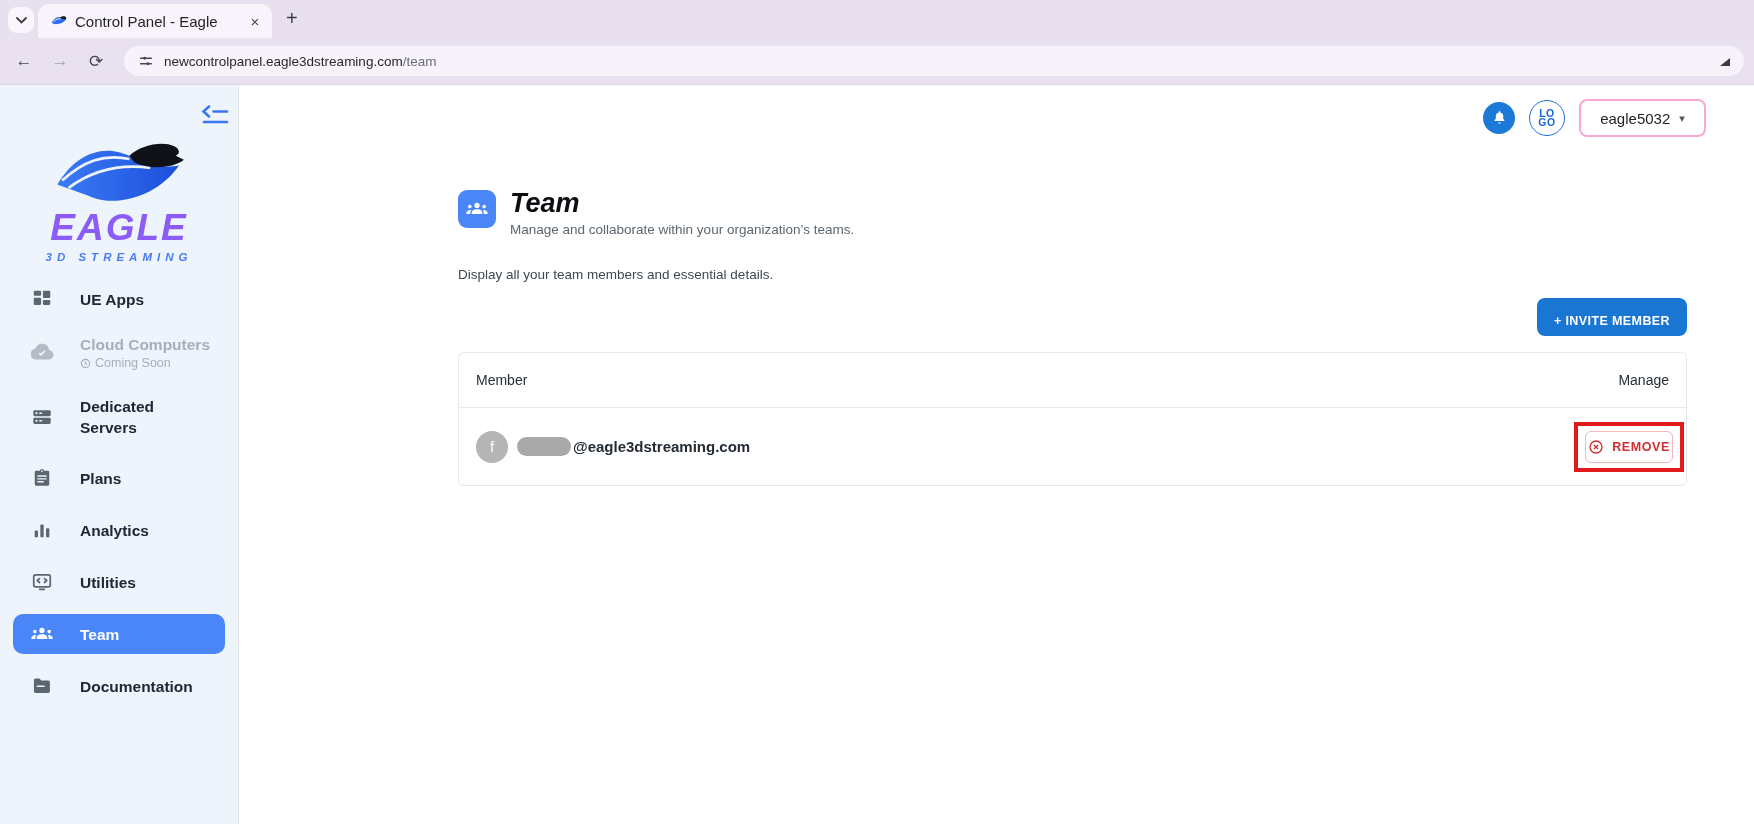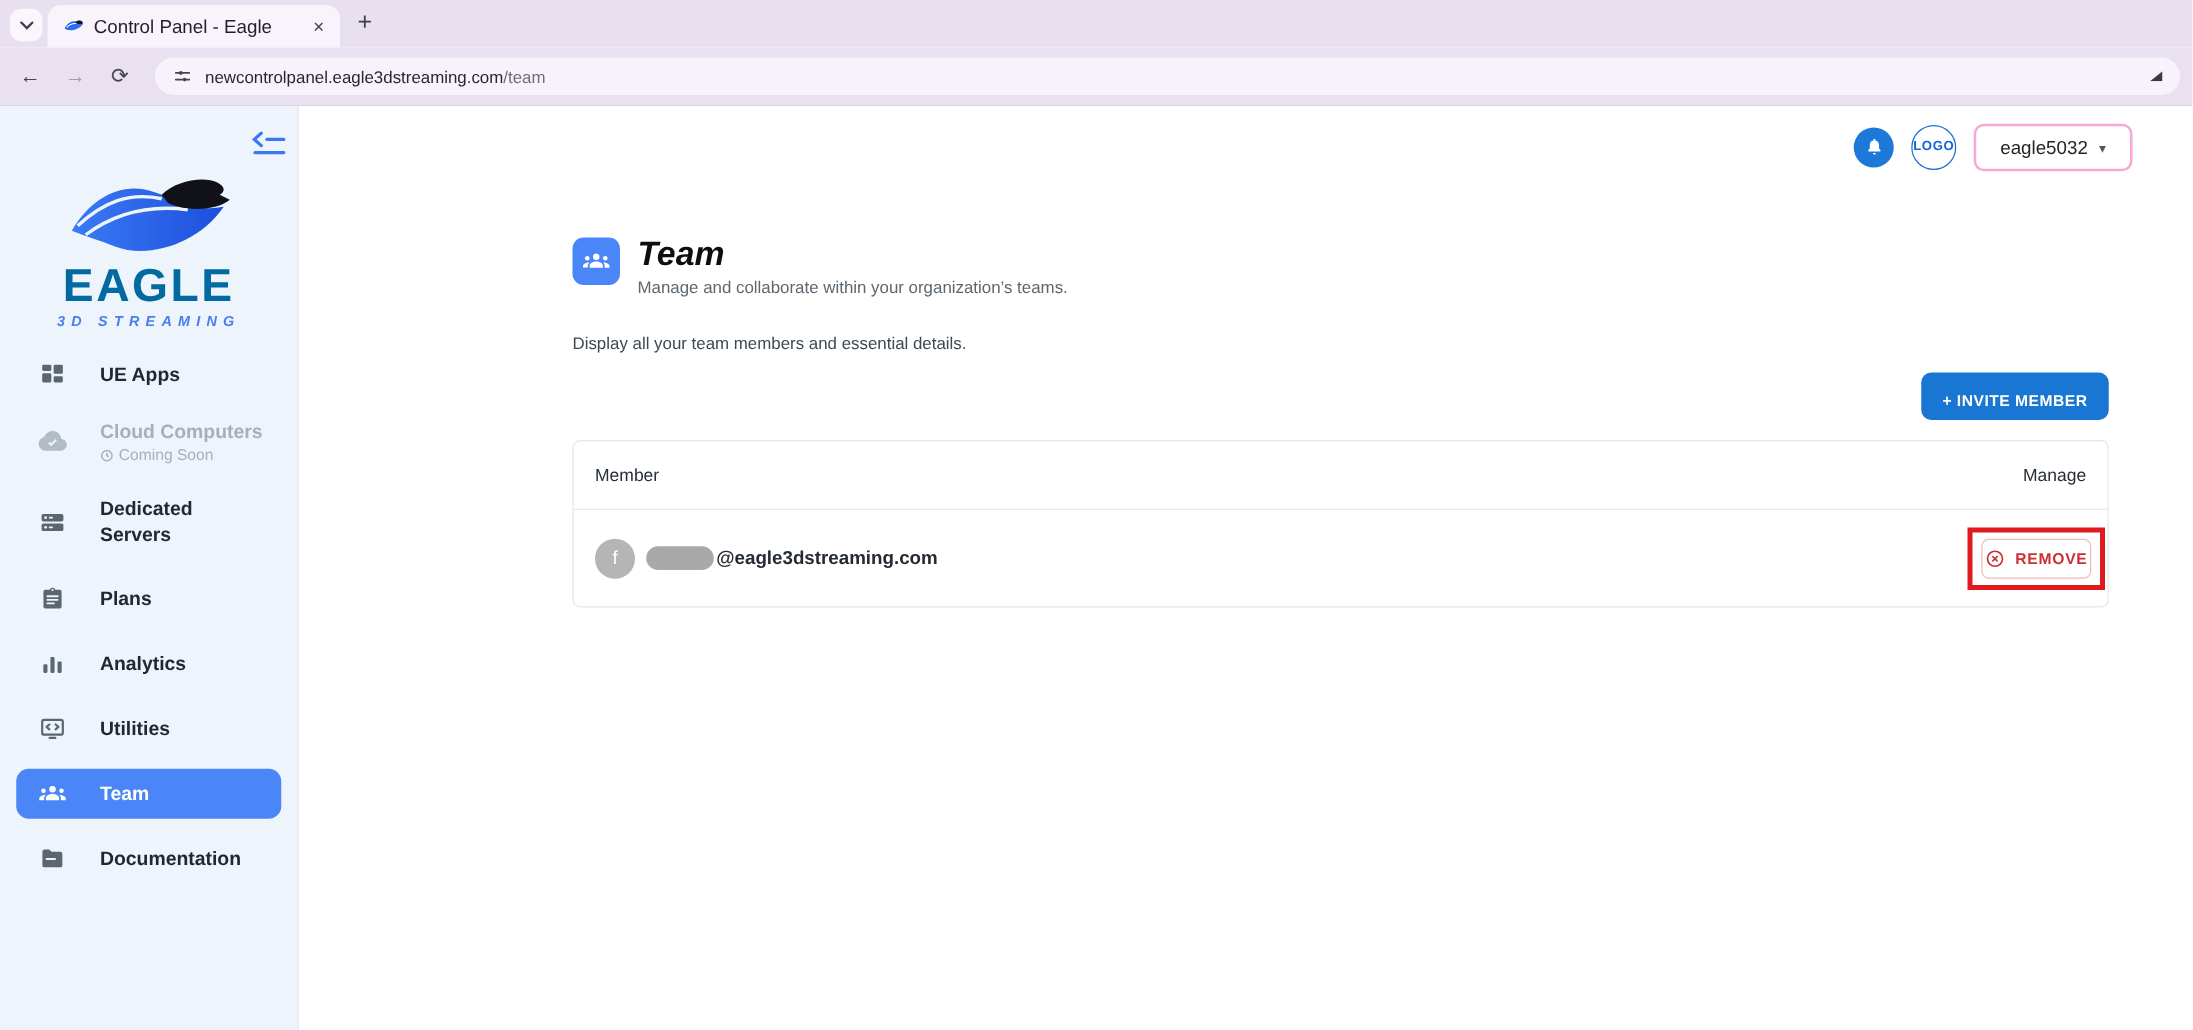--- a/index.html
+++ b/index.html
@@ -25,39 +25,39 @@
   
   .app { display:flex; height:739px; }
   .sidebar { width:239px; background:#edf4fb; border-right:1px solid #e3e4e8; flex-shrink:0; }
   .main { flex:1; position:relative; background:#fff; }
 
   
   .collapse-row { height:50px; display:flex; justify-content:flex-end; padding:18px 8px 0 0; }
   .collapse-row svg { cursor:pointer; }
   .brand { text-align:center; }
   .brand svg { width:150px; height:76px; }
-  .brand-name { font-size:37px; font-weight:800; letter-spacing:2px; color:#0369a1; line-height:34px; margin-top:-4px; }
+  .brand-name { font-size:37px; font-weight:800; font-style:italic; letter-spacing:2px; color:#8b5cf6; line-height:34px; margin-top:-4px; }
   .brand-sub { color:#4a7df0; font-style:italic; font-size:11.5px; letter-spacing:5px; margin-top:6px; font-weight:600; }
   .side-nav { margin-top:13px; }
   .nav-item { display:flex; align-items:center; gap:26px; padding-left:30px; cursor:pointer; color:#222831; }
   .nav-item .ni-icon { width:24px; display:grid; place-items:center; color:#5c6670; flex-shrink:0; }
   .nav-label { font-size:15.5px; font-weight:600; line-height:21px; max-width:118px; }
   .nav-sub { font-size:12.5px; display:flex; align-items:center; gap:4px; margin-top:1px; }
   .i-ueapps { height:46px; }
   .i-cloud { height:60px; color:#a6b0b9; }
   .i-cloud .ni-icon { color:#b3bcc4; }
   .i-servers { height:70px; }
   .i-plans, .i-analytics, .i-utilities, .i-docs { height:52px; }
   .i-team { height:40px; margin:6px 13px 6px 13px; padding-left:17px; border-radius:10px; background:#4a86f7; color:#fff; }
   .i-team .ni-icon { color:#fff; }
 
   
   .header-right { position:absolute; top:14px; right:48px; display:flex; align-items:center; gap:14px; }
   .bell-btn { width:32px; height:32px; border-radius:50%; background:#1c79d8; display:grid; place-items:center; cursor:pointer; }
-  .logo-avatar { width:36px; height:36px; border-radius:50%; background:#fff; border:1.5px solid #1f6fd6; color:#1565d8; display:flex; flex-direction:row; align-items:center; justify-content:center; font-weight:800; font-size:10.5px; line-height:9.5px; letter-spacing:.5px; cursor:pointer; }
+  .logo-avatar { width:36px; height:36px; border-radius:50%; background:#fff; border:1.5px solid #1f6fd6; color:#1565d8; display:flex; flex-direction:column; align-items:center; justify-content:center; font-weight:800; font-size:10.5px; line-height:9.5px; letter-spacing:.5px; cursor:pointer; }
   .account-dd { height:38px; min-width:127px; background:#fff; border:2px solid #f9a8d4; border-radius:8px; display:flex; align-items:center; justify-content:center; gap:9px; font-size:15px; color:#23252a; padding:0 14px; cursor:pointer; }
   .account-caret { font-size:11px; color:#55575c; }
 
   
   .content { position:absolute; left:219px; top:105px; width:1229px; }
   .team-head { display:flex; gap:14px; align-items:flex-start; }
   .team-ic { width:38px; height:38px; border-radius:9px; background:#4a86f7; display:grid; place-items:center; flex-shrink:0; }
   .page-title { font-size:27px; font-weight:800; font-style:italic; color:#0c0e12; line-height:26px; }
   .page-subtitle { font-size:13.5px; color:#5c6770; margin-top:6px; }
 

